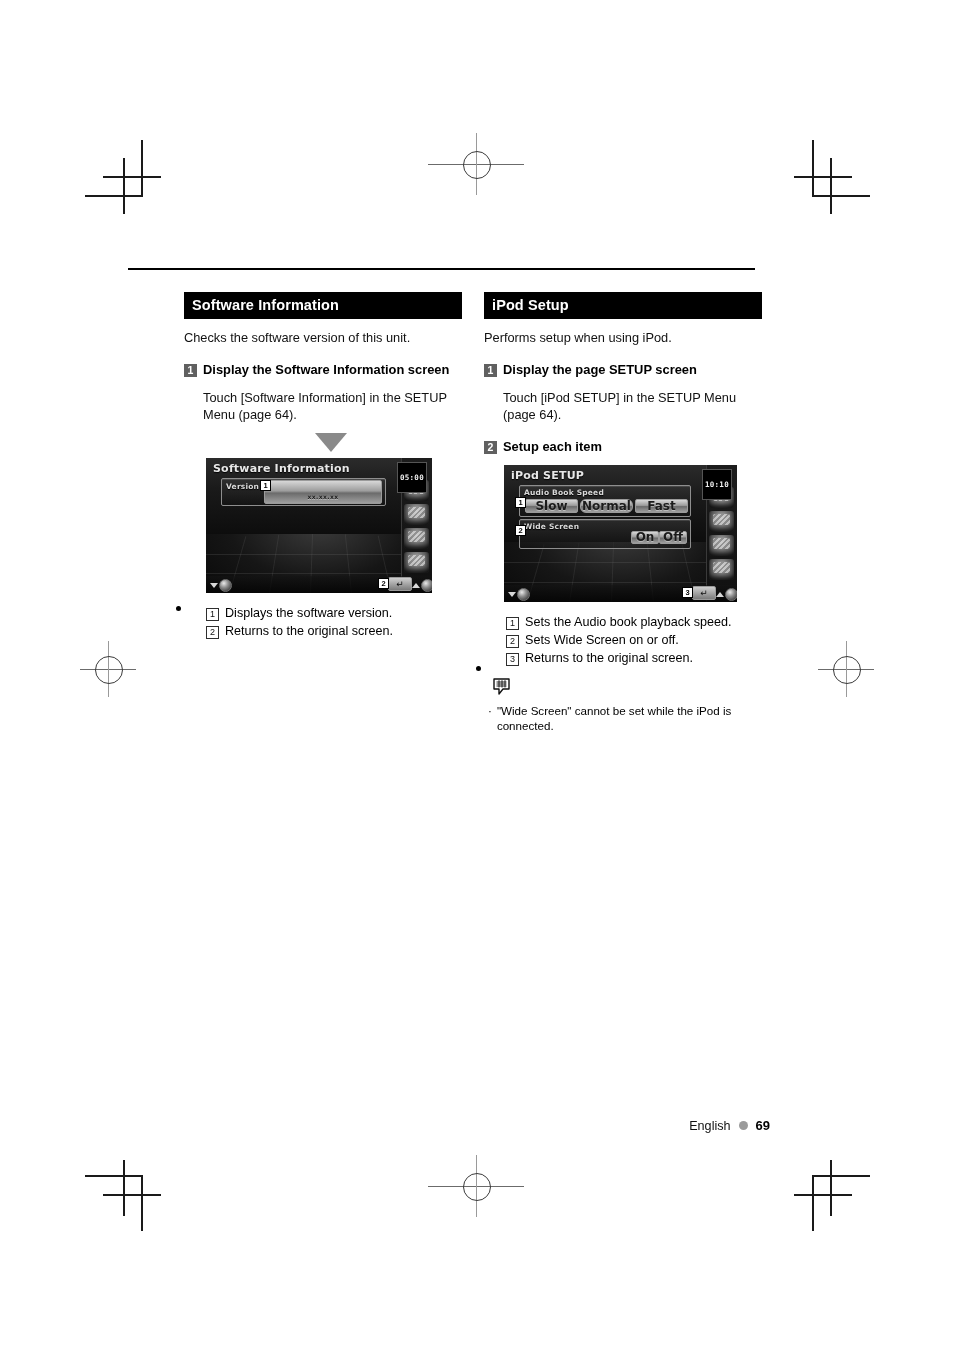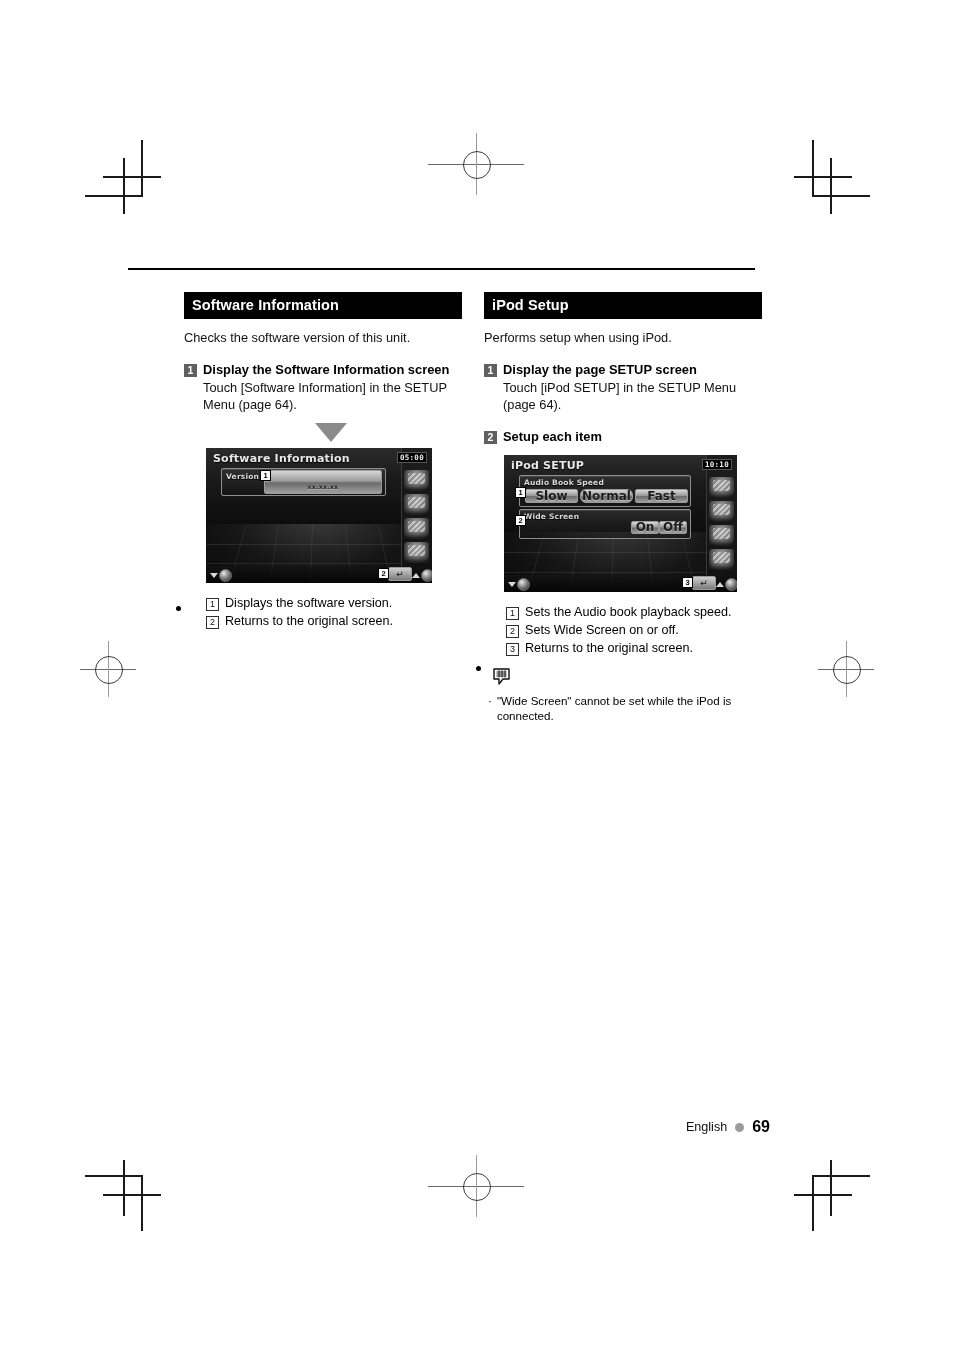--- a/index.html
+++ b/index.html
@@ -32,21 +32,21 @@
   }
   .lead{font-size:12.8px;line-height:17px;margin-top:10px;color:#111;}
 
   .step{display:flex;align-items:flex-start;margin-top:16px;}
   .step-num{
     display:inline-block;background:#606060;color:#fff;font-weight:bold;
     font-size:10.5px;line-height:13px;width:13px;height:13px;text-align:center;
     margin-top:2px;margin-right:6px;flex:0 0 auto;
   }
   .step-txt{font-size:12.9px;font-weight:bold;line-height:16px;}
-  .step-body{font-size:12.8px;line-height:17px;margin:1px 0 0 19px;color:#111;}
+  .step-body{font-size:12.8px;line-height:17px;margin:11px 0 0 19px;color:#111;}
 
   .arrow-down{
     width:0;height:0;border-left:16px solid transparent;border-right:16px solid transparent;
     border-top:19px solid #8a8a8a;margin:10px auto 6px 131px;
   }
 
   
   .dev{
     position:relative;width:226px;height:135px;margin-left:22px;
     background:#0a0a0a;overflow:hidden;
@@ -62,21 +62,21 @@
   .dev-floor:before{top:34%;}
   .dev-floor:after{top:66%;}
   .grid-v{position:absolute;bottom:0;width:1px;height:100%;background:rgba(120,120,120,.18);transform-origin:bottom center;}
 
   .dev-title{
     position:absolute;left:7px;top:4px;color:#e8e8e8;font-weight:bold;font-size:11px;
     letter-spacing:.2px;text-shadow:0 1px 1px #000;z-index:6;
   }
   .dev-clock{
     position:absolute;right:5px;top:4px;color:#f2f2f2;font-size:7.5px;font-weight:bold;
-    background:#000;padding:0 2px;border:1px solid #555;letter-spacing:.3px;z-index:7;
+    background:#000;padding:10px 2px;border:1px solid #555;letter-spacing:.3px;z-index:7;
     font-family:"DejaVu Sans Mono", monospace;
   }
 
   .side-rail{position:absolute;right:0;top:0;width:30px;bottom:0;
     background:linear-gradient(180deg,#1d1d1d,#101010);border-left:1px solid #3a3a3a;z-index:5;}
   .rail-ico{position:absolute;right:3px;width:25px;height:21px;border-radius:3px;
     background:radial-gradient(ellipse at 50% 35%, #b9b9b9 0%, #6e6e6e 45%, #2a2a2a 100%);
     box-shadow:inset 0 -3px 4px rgba(0,0,0,.7);}
   .rail-ico:after{content:"";position:absolute;left:4px;top:3px;width:17px;height:11px;
     background:repeating-linear-gradient(135deg,#d6d6d6 0 2px,#8d8d8d 2px 4px);opacity:.75;border-radius:2px;}
@@ -125,21 +125,21 @@
   
   .note-ico{margin:10px 0 2px 8px;}
   .note-line{display:flex;align-items:flex-start;font-size:11.6px;line-height:15px;margin-left:4px;}
   .note-bullet{margin-right:5px;}
 
   .side-dot{position:absolute;width:5px;height:5px;border-radius:50%;background:#000;}
 
   .footer{position:absolute;right:184px;top:1114px;display:flex;align-items:center;gap:8px;}
   .footer .lang{font-size:12.6px;color:#111;}
   .footer .dot{width:9px;height:9px;border-radius:50%;background:#9b9b9b;}
-  .footer .pg{font-size:16px;font-weight:bold;}
+  .footer .pg{font-size:13px;font-weight:bold;}
 </style>
 </head>
 <body>
 
 <div>
   <div class="mark" style="left:85px;top:195px;width:58px;height:1.5px;"></div>
   <div class="mark" style="left:141px;top:140px;width:1.5px;height:56px;"></div>
   <div class="mark" style="left:103px;top:176px;width:58px;height:1.5px;"></div>
   <div class="mark" style="left:123px;top:158px;width:1.5px;height:56px;"></div>
 </div>

